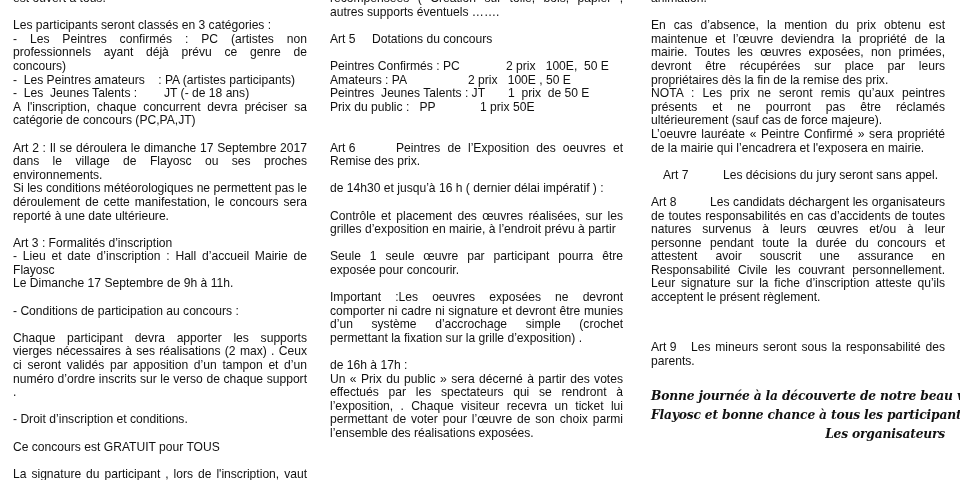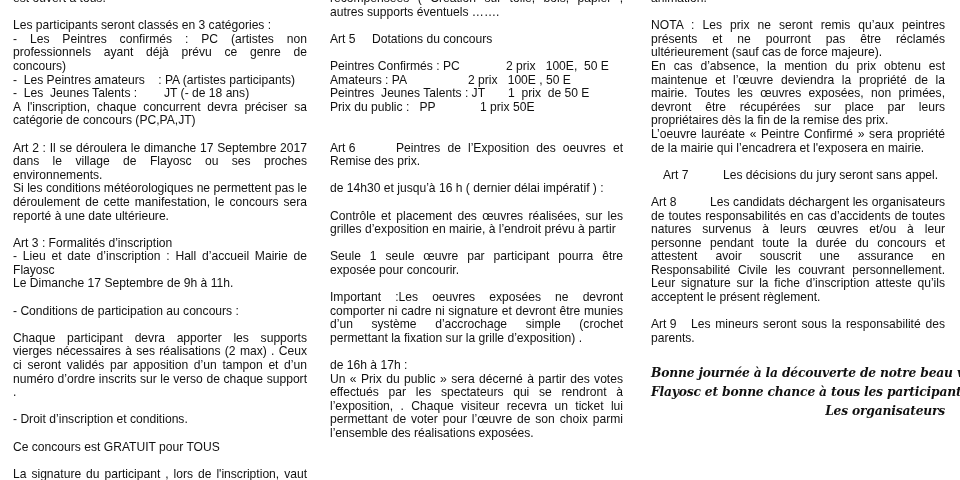--- a/index.html
+++ b/index.html
@@ -88,34 +88,34 @@
   <p>Important :Les oeuvres exposées  ne devront comporter ni cadre ni  signature et devront être munies  d’un système d’accrochage simple (crochet permettant la fixation sur la grille d’exposition) .</p>
   <div class="gap"></div>
   <p>de 16h à 17h :</p>
   <p>Un « Prix du public »  sera décerné  à partir des votes effectués par les  spectateurs qui se rendront à l’exposition,  .  Chaque visiteur recevra un ticket lui permettant de voter pour l’œuvre de son choix parmi l’ensemble des réalisations exposées.</p>
 </div>
 
 <div class="col col3">
   <p style="height:0;overflow:hidden;visibility:hidden">par la municipalité de Flayosc , qui clôturera cette</p>
   <p>animation.</p>
   <div class="gap"></div>
+  <p>En cas d’absence, la mention du prix obtenu  est maintenue  et l’œuvre  deviendra  la propriété de  la mairie. Toutes les œuvres exposées,  non primées, devront être récupérées sur place par leurs propriétaires dès la fin  de la remise des prix.</p>
   <p>NOTA : Les prix ne seront remis qu’aux peintres présents et ne pourront  pas être réclamés ultérieurement  (sauf cas de force majeure).</p>
-  <p>En cas d’absence, la mention du prix obtenu  est maintenue  et l’œuvre  deviendra  la propriété de  la mairie. Toutes les œuvres exposées,  non primées, devront être récupérées sur place par leurs propriétaires dès la fin  de la remise des prix.</p>
   <p> L’oeuvre lauréate «  Peintre Confirmé » sera propriété de la mairie qui  l’encadrera et l'exposera en mairie.</p>
   <div class="gap"></div>
   <p>
     <span class="b" style="display:inline-block;width:60px;margin-left:12px;">Art 7</span><span>Les décisions du jury seront sans appel.</span>
   </p>
   <div class="gap"></div>
   <p>
     <span class="b" style="display:inline-block;width:59px;">Art 8</span><span>Les candidats déchargent les organisateurs de toutes responsabilités en cas d’accidents de toutes natures survenus à leurs œuvres et/ou à leur personne pendant toute la durée du concours et  attestent avoir souscrit une assurance  en  Responsabilité  Civile  les  couvrant personnellement. Leur  signature sur la fiche d’inscription atteste qu’ils acceptent le présent règlement.</span>
   </p>
   <div class="gap"></div>
   <p>
-    <span class="b" style="display:inline-block;width:40px;">Art 9</span><span>Les mineurs seront sous la responsabilité des parents.</span>
+    <span class="b" style="display:inline-block;width:40px;margin-top:23px;">Art 9</span><span>Les mineurs seront sous la responsabilité des parents.</span>
   </p>
   <div style="height:18px;"></div>
   <div class="script" style="text-align:left;">
     <div style="white-space:nowrap;">Bonne journée à la découverte de notre beau village de</div>
     <div style="white-space:nowrap;">Flayosc et bonne chance à tous les participants !</div>
     <div class="right">Les organisateurs</div>
   </div>
 </div>
 
 </body></html>

